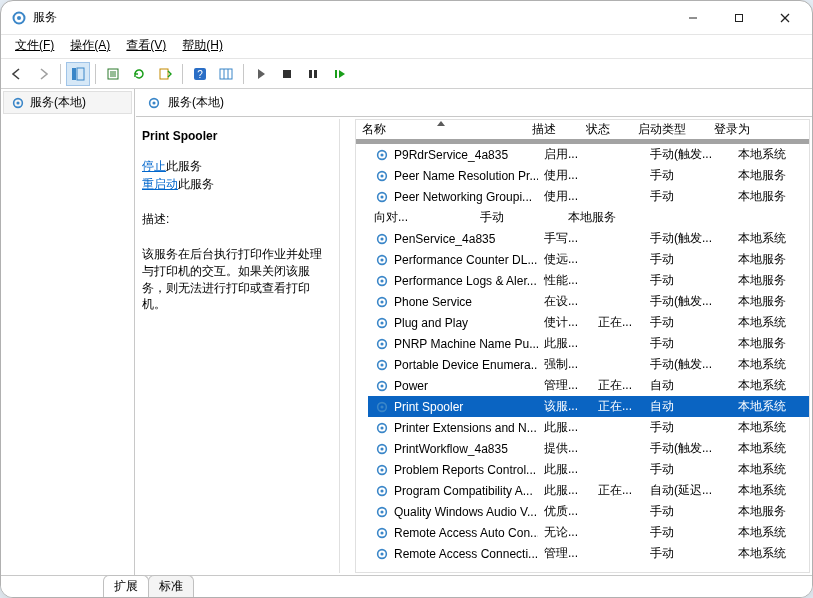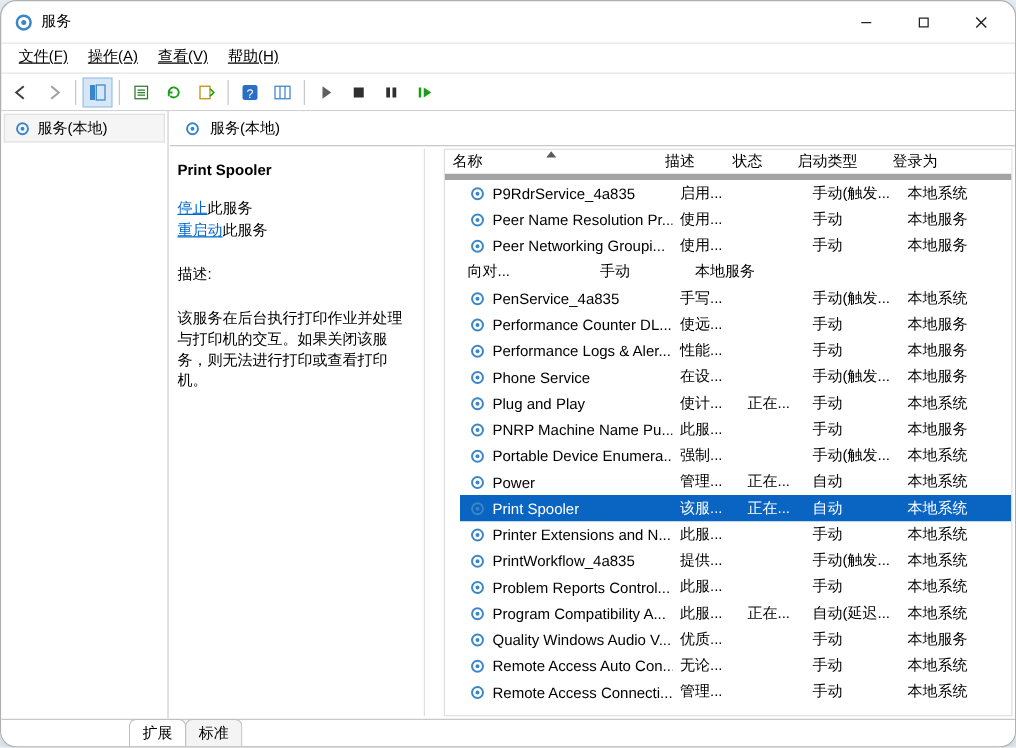--- a/index.html
+++ b/index.html
@@ -165,21 +165,21 @@
     align-items:center;
     font-size:12px;
     color:#000;
     white-space:nowrap;
   }
   .row .cell { overflow:hidden; text-overflow:ellipsis; padding:0 6px; }
   .row .cell.name { width:170px; display:flex; align-items:center; }
   .row .cell.desc { width:54px; }
   .row .cell.stat { width:52px; }
   .row .cell.stype { width:76px; }
-  .row .cell.logon { width:72px; }
+  .row .cell.logon { width:72px;text-align:right; }
   .row .sicon { width:16px; height:16px; margin-right:4px; flex:0 0 auto; display:inline-flex; align-items:center; justify-content:center;}
   .row.sel { background:#0a64c2; color:#fff; }
 
   .bottomtabs {
     height:22px;
     border-top:1px solid #c8c8c8;
     display:flex;
     align-items:flex-end;
     padding-left:102px;
     font-size:12px;

